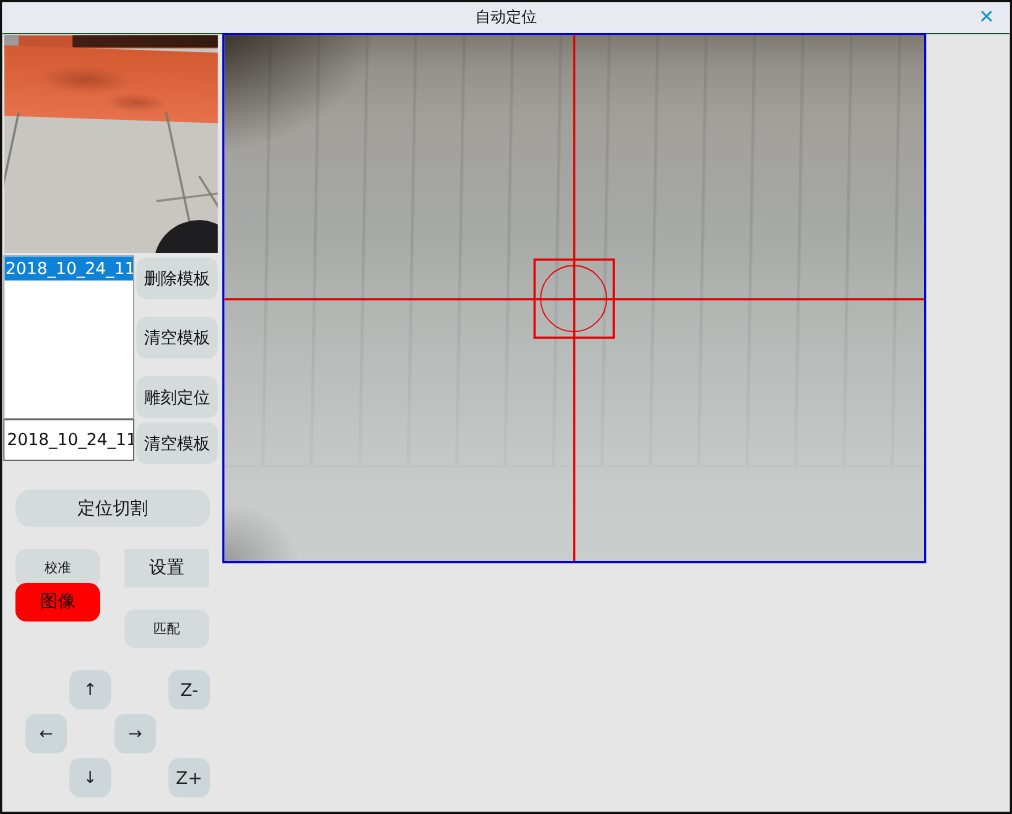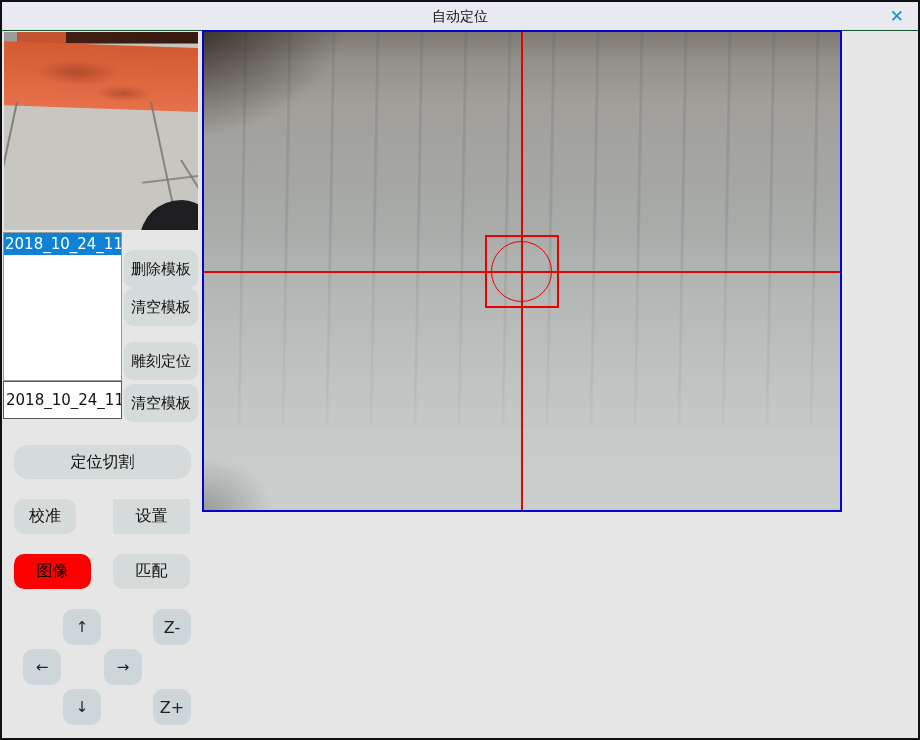--- a/index.html
+++ b/index.html
@@ -59,27 +59,27 @@
             padding-left:1px;cursor:default;}
   .listitem.selected{background:#0e82d6;color:#fff;}
   .namefield{position:absolute;left:1px;top:379px;width:119px;height:38px;background:#fff;
              border:1px solid #5a5a5a;box-sizing:border-box;font-size:15px;color:#111;
              font-family:"DejaVu Sans","Liberation Sans",sans-serif;padding:0 0 0 2px;}
   
   .btn{position:absolute;display:flex;align-items:center;justify-content:center;
        background:#d4dbda;border:none;border-radius:9px;font-size:15px;color:#111;
        cursor:pointer;font-family:"DejaVu Sans","Liberation Sans",sans-serif;}
   .tbtn{left:122px;width:74px;height:38px;}
-  #btn-delete{top:248px;} #btn-clear{top:286px;} #btn-engrave{top:340px;} #btn-add{top:382px;}
+  #btn-delete{top:232px;} #btn-clear{top:286px;} #btn-engrave{top:340px;} #btn-add{top:382px;}
   #btn-poscut{left:12px;top:443px;width:177px;height:34px;border-radius:14px;font-size:16px;}
-  #btn-calib {left:12px;top:497px;width:62px;height:35px;border-radius:10px;font-size:16px;}
+  #btn-calib {left:12px;top:497px;width:77px;height:35px;border-radius:10px;font-size:12px;}
   #btn-set   {left:111px;top:497px;width:77px;height:35px;border-radius:2px;font-size:16px;}
-  #btn-image {left:12px;top:552px;width:77px;height:35px;border-radius:10px;font-size:16px;
+  #btn-image {left:12px;top:528px;width:77px;height:35px;border-radius:10px;font-size:16px;
               background:#ff0000;color:#1a0000;}
-  #btn-match {left:111px;top:552px;width:77px;height:35px;border-radius:10px;font-size:16px;}
+  #btn-match {left:111px;top:552px;width:77px;height:35px;border-radius:10px;font-size:12px;}
   .jog{width:38px;height:36px;border-radius:10px;background:#cdd7da;font-size:15px;color:#222;}
   #jog-up{left:61px;top:607px;} #jog-zminus{left:151px;top:607px;font-size:16px;}
   #jog-left{left:21px;top:647px;} #jog-right{left:102px;top:647px;}
   #jog-down{left:61px;top:687px;} #jog-zplus{left:151px;top:687px;font-size:16px;}
 </style>
 </head>
 <body>
 
 <div class="window">
 

